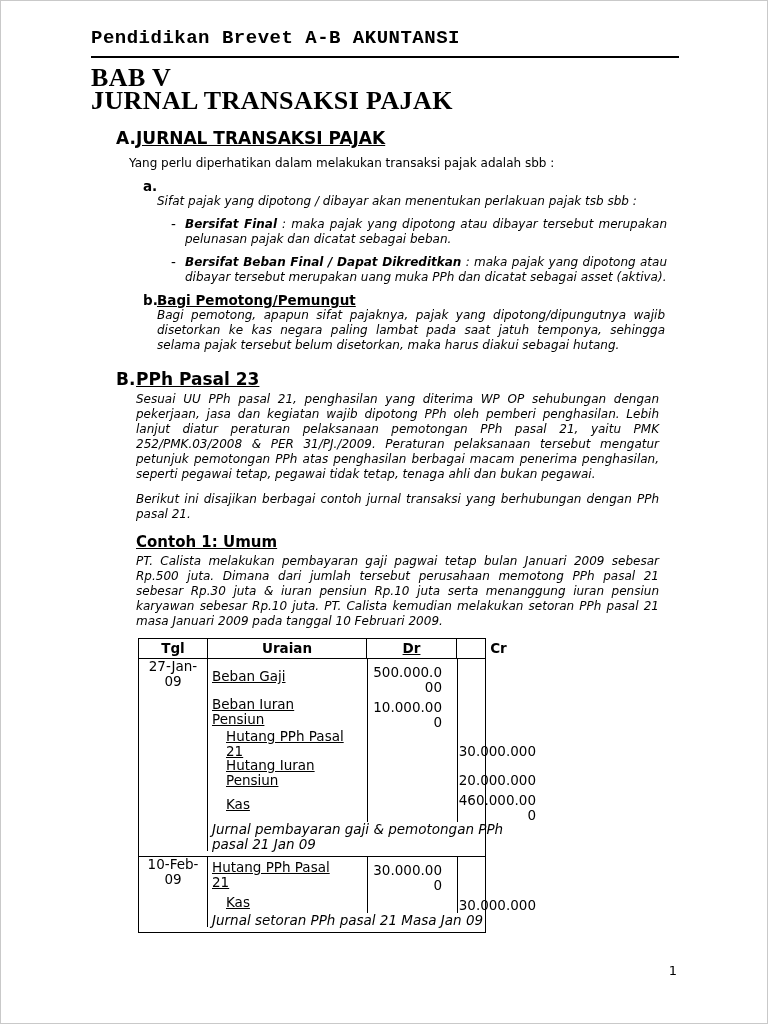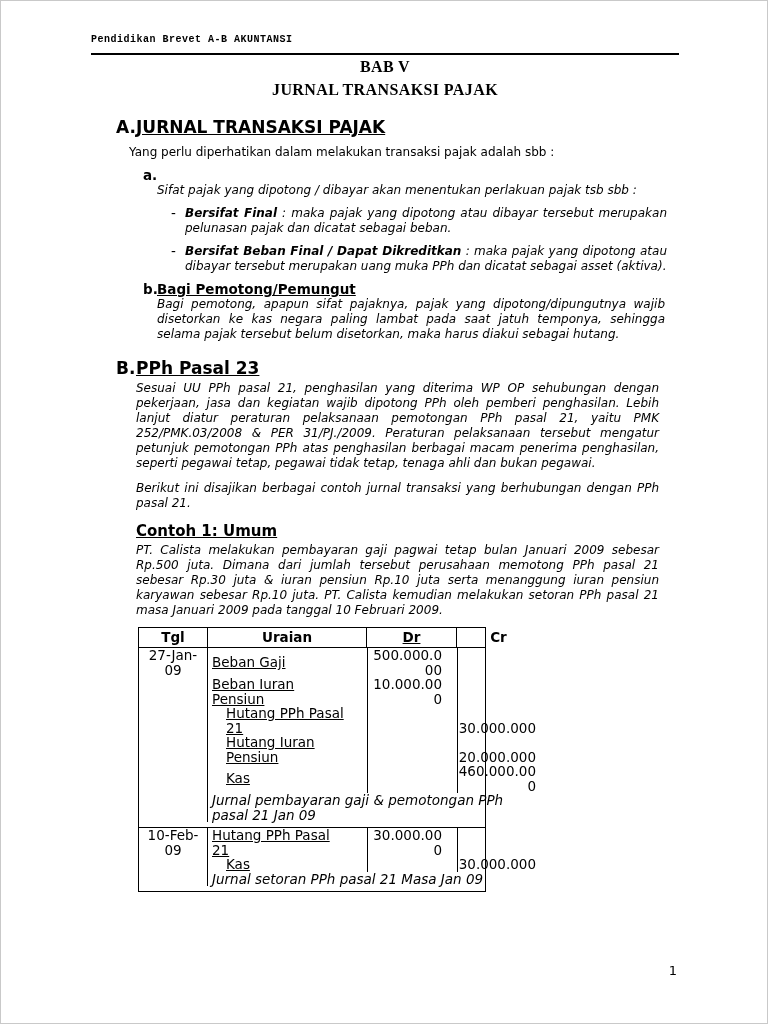--- a/index.html
+++ b/index.html
@@ -2,26 +2,26 @@
 <html><head>
 <meta charset="utf-8">
 <style>
   * { margin:0; padding:0; box-sizing:border-box; }
   html,body { background:#e9e9e9; }
   body { font-family:"DejaVu Sans","Liberation Sans",sans-serif; color:#000; }
   .page { width:768px; height:1024px; background:#fff; border:1px solid #c9c9c9;
           padding:26px 88px 0 90px; position:relative; overflow:hidden; margin:0 auto; }
 
   .doc-header-text { font-family:"Liberation Mono","DejaVu Sans Mono",monospace;
-                     font-weight:bold; font-size:10px; letter-spacing:.5px; }
+                     font-weight:bold; font-size:19px; letter-spacing:.5px; }
   .header-rule { border-top:2px solid #000; margin-top:7px; }
 
-  .doc-title { text-align:center;
+  .doc-title { margin-top:8px; 
                font-family:"Liberation Serif","DejaVu Serif",serif;
-               font-weight:bold; font-size:16px; line-height:23px; letter-spacing:.4px; }
+               font-weight:bold; font-size:26px; line-height:23px; letter-spacing:.4px; }
 
   .sec { margin-top:16px; margin-left:25px; }
   .sec-head { display:flex; font-weight:bold; font-size:17px; line-height:21px; }
   .sec-label { width:20px; flex:none; }
   .u { text-decoration:underline; }
 
   p { font-size:12px; line-height:15px; }
   .just { text-align:justify;font-style:italic; }
   .intro { margin:7px 0 0 13px; }
 
@@ -52,21 +52,21 @@
   .jdate { flex:0 0 69px; border-right:1px solid #000; text-align:center; padding:0 5px; }
   .jright { flex:1; }
   .jlines { position:relative; }
   .vline { position:absolute; top:0; bottom:0; width:1px; background:#000; }
   .v1 { left:159px; } .v2 { left:249px; }
   .jl { display:flex; }
   .jl-desc { flex:0 0 159px; padding:0 20px 0 4px; align-self:center;text-decoration:underline; }
   .jl-desc.ind { padding-left:18px; }
   .jl-dr { flex:0 0 90px; padding:0 15px 0 3px; align-self:flex-start; }
   .jl-cr { flex:0 0 83px; padding:0 4px 0 0; align-self:flex-end; }
-  .amt { text-align:right; word-break:break-all; }
+  .amt { text-align:right; word-break:break-all;margin-top:6px; }
   .jnote { font-style:italic; padding:0 18px 0 4px; }
 
   .page-number { position:absolute; right:90px; top:962px; font-size:13px; }
 </style>
 </head>
 <body>
 
 <div class="page">
 
   <div class="doc-header">

